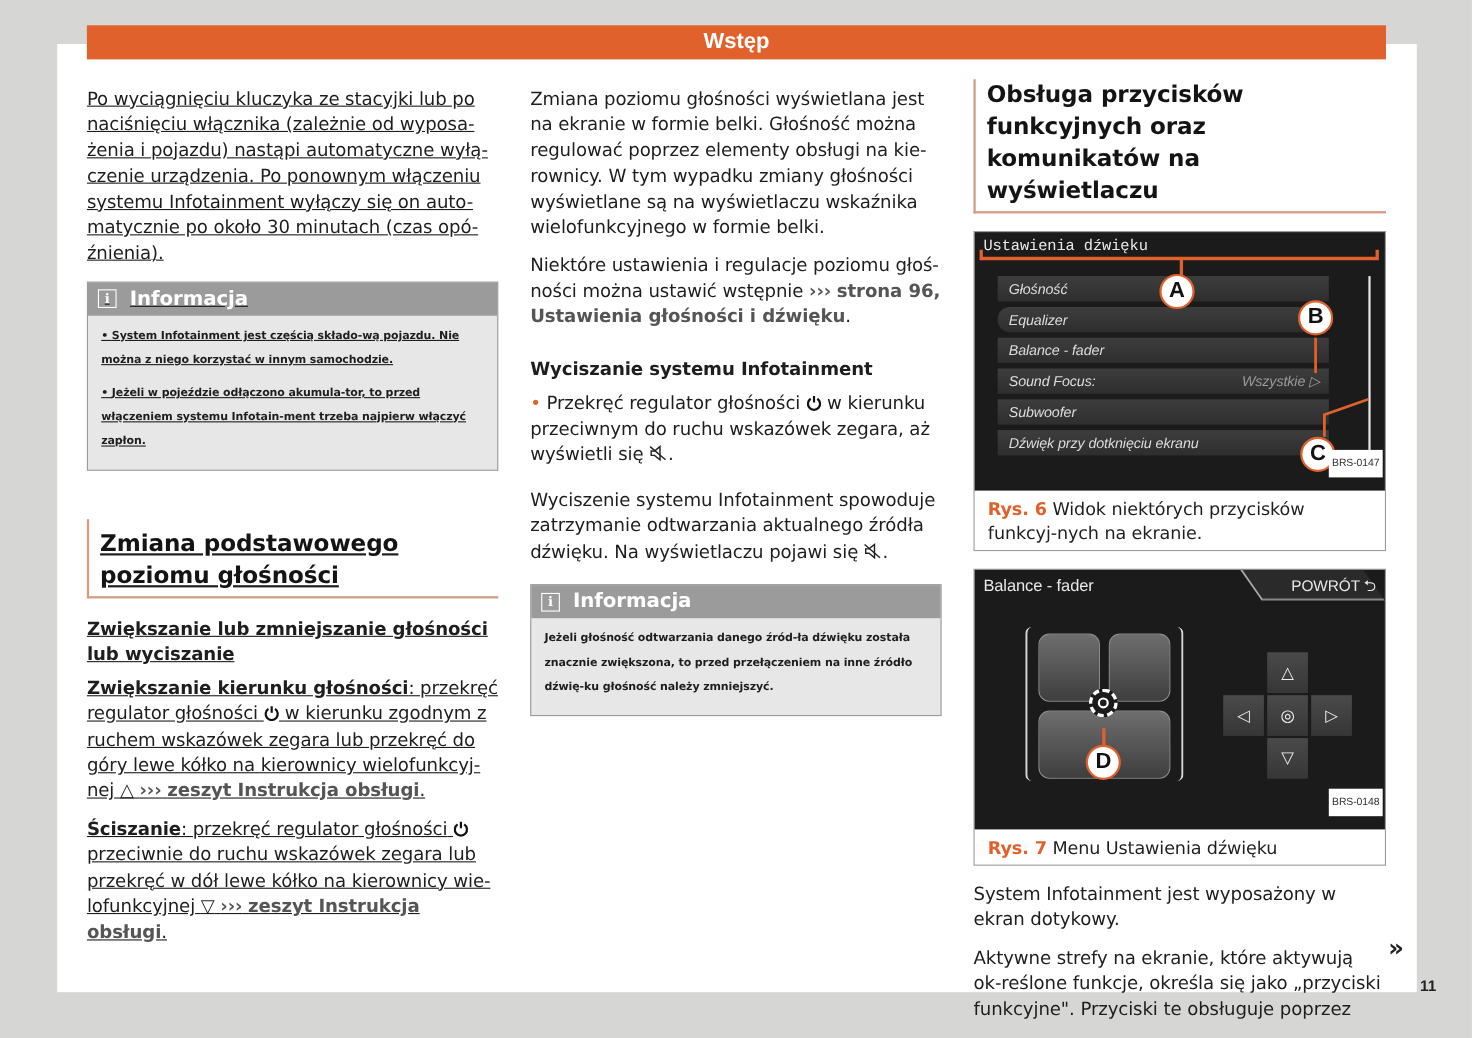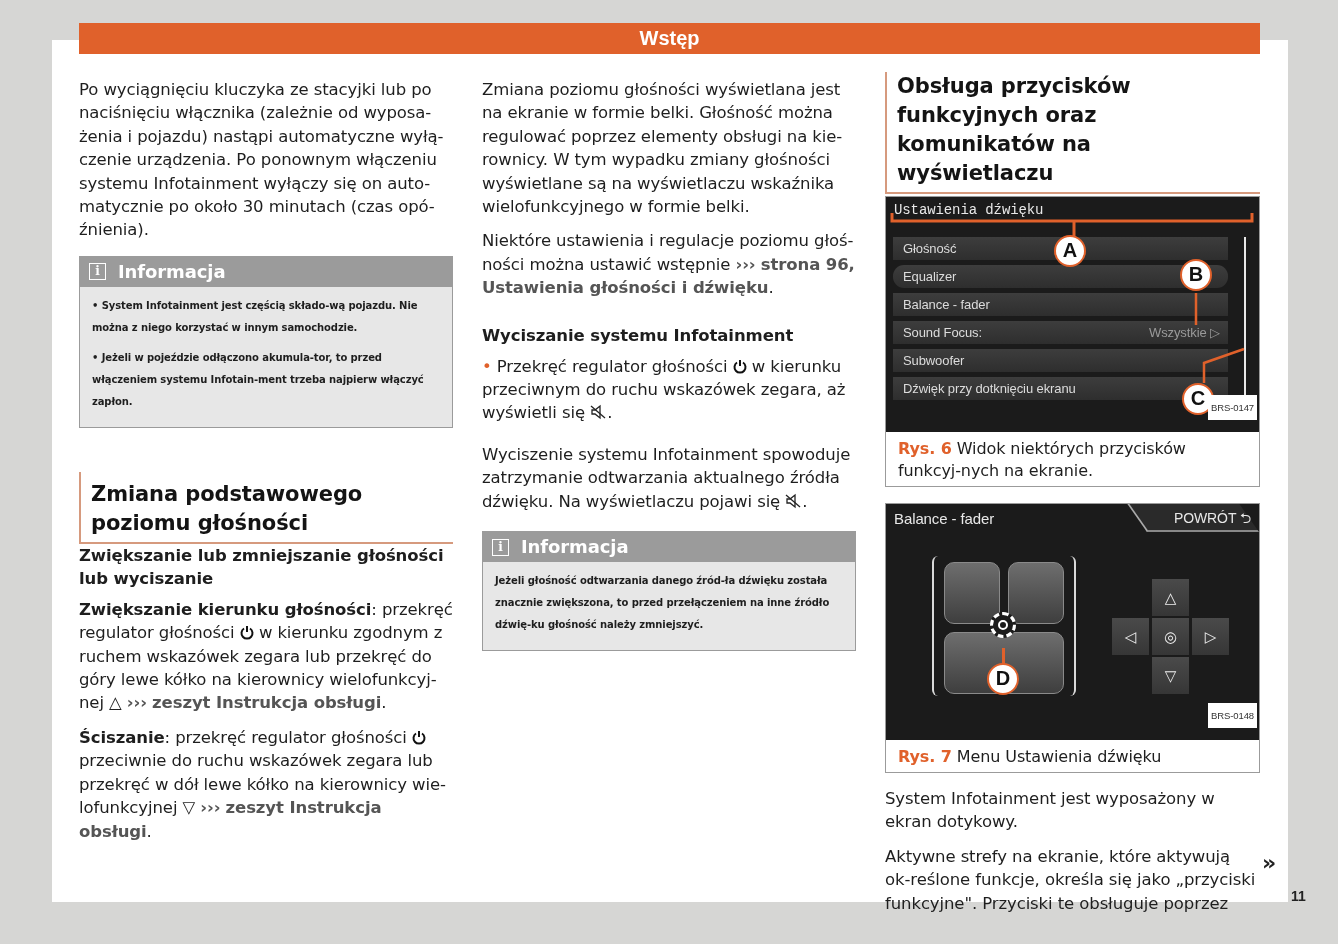--- a/index.html
+++ b/index.html
@@ -3,45 +3,45 @@
 <meta charset="utf-8">
 <style>
   * { box-sizing: border-box; margin: 0; padding: 0; }
   html, body { width: 1338px; height: 944px; background: #d6d6d4; overflow: hidden; }
   body { position: relative; font-family: "DejaVu Sans", sans-serif; color: #1e1e1e; }
   .page { position: absolute; left: 52px; top: 40px; width: 1236px; height: 862px; background: #ffffff; }
   .banner { position: absolute; left: 79px; top: 23px; width: 1181px; height: 31px; background: #e0612b;
             color: #fff; font-family: "Liberation Sans", sans-serif; font-weight: bold; font-size: 20px;
             text-align: center; line-height: 31px; }
   .col { position: absolute; top: 78px; font-size: 16.5px; line-height: 23.4px; letter-spacing: -0.1px; }
-  .c1 { left: 79px; width: 374px; }
+  .c1 { left: 79px; width: 374px; text-decoration: underline; }
   .c2 { left: 482px; width: 374px; }
   .c3 { left: 885px; width: 375px; }
   p { margin-bottom: 11px; }
   .ref { font-weight: bold; color: #555; }
   .b { font-weight: bold; }
   .info { border: 1px solid #9b9b9b; background: #e7e7e7; margin-bottom: 11px; }
   .info-head { background: #9b9b9b; color: #fff; font-weight: bold; font-size: 18px; height: 30px; line-height: 30px;
                padding-left: 9px; display: flex; align-items: center; gap: 12px; }
   .info-icon { display: inline-block; width: 17px; height: 17px; border: 1.5px solid #fff; font-size: 12px; line-height: 14px;
                text-align: center; font-family: "DejaVu Serif", serif; font-weight: bold; }
   .info-body { padding: 8px 10px 6px 12px; font-weight: bold; font-size: 10px; line-height: 22px; }
   .info-body p { margin-bottom: 8px; }
   .section-title { border-left: 2px solid #d69a7e; border-bottom: 2px solid #d69a7e; padding: 8px 6px 4px 10px;
-                   font-weight: bold; font-size: 21px; line-height: 29px; color: #141414; }
+                   font-weight: bold; font-size: 21px; line-height: 29px; color: #141414; margin-bottom: 16px; }
   .subhead { font-weight: bold; font-size: 16.5px; line-height: 23px; margin-bottom: 8px; }
   .bullet-dot { color: #e0612b; }
   .icon-inline { display: inline-block; vertical-align: -2px; }
   .figure { position: relative; border: 1px solid #9b9b9b; margin-bottom: 16px; }
   .screen { position: relative; background: #1b1b1b; color: #e8e8e8; font-family: "Liberation Sans", sans-serif; overflow: hidden; }
   .caption { padding: 6px 12px 4px 12px; font-size: 16px; line-height: 22px; }
   .rys { color: #e0612b; font-weight: bold; }
   .brs { position: absolute; right: 2px; bottom: 12px; background: #fff; color: #333; font-size: 9.5px; padding: 1px 3px; font-family: "Liberation Sans", sans-serif; }
-  .menu-item { position: absolute; left: 7px; width: 335px; height: 23px; background: linear-gradient(#3d3d3d, #2e2e2e);
-               font-size: 13px; line-height: 23px; padding-left: 10px; color: #dcdcdc; }
+  .menu-item { position: absolute; left: 21px; width: 301px; height: 23px; background: linear-gradient(#3d3d3d, #2e2e2e);
+               font-size: 13px; line-height: 23px; padding-left: 10px; color: #dcdcdc; font-style: italic; }
   .menu-val { position: absolute; right: 8px; top: 0; color: #9a9a9a; }
   .callout { position: absolute; width: 32px; height: 32px; border-radius: 50%; background: #fff; border: 2.5px solid #e0612b;
              color: #111; font-weight: bold; font-size: 20px; text-align: center; line-height: 27px; font-family: "Liberation Sans", sans-serif; }
   .pad-btn { position: absolute; width: 37px; height: 37px; background: linear-gradient(#4a4a4a, #363636); color: #eee; text-align: center;
              line-height: 37px; font-size: 15px; }
   .seat { position: absolute; background: linear-gradient(#6e6e6e, #3e3e3e); border-radius: 10px; border: 1px solid #8a8a8a; }
   .continue { position: absolute; left: 1262px; top: 850px; font-weight: bold; font-size: 22px; color: #222; }
   .pagenum { position: absolute; left: 1291px; top: 888px; font-weight: bold; font-size: 14px; color: #222; font-family: "Liberation Sans", sans-serif; }
 </style>
 </head>

